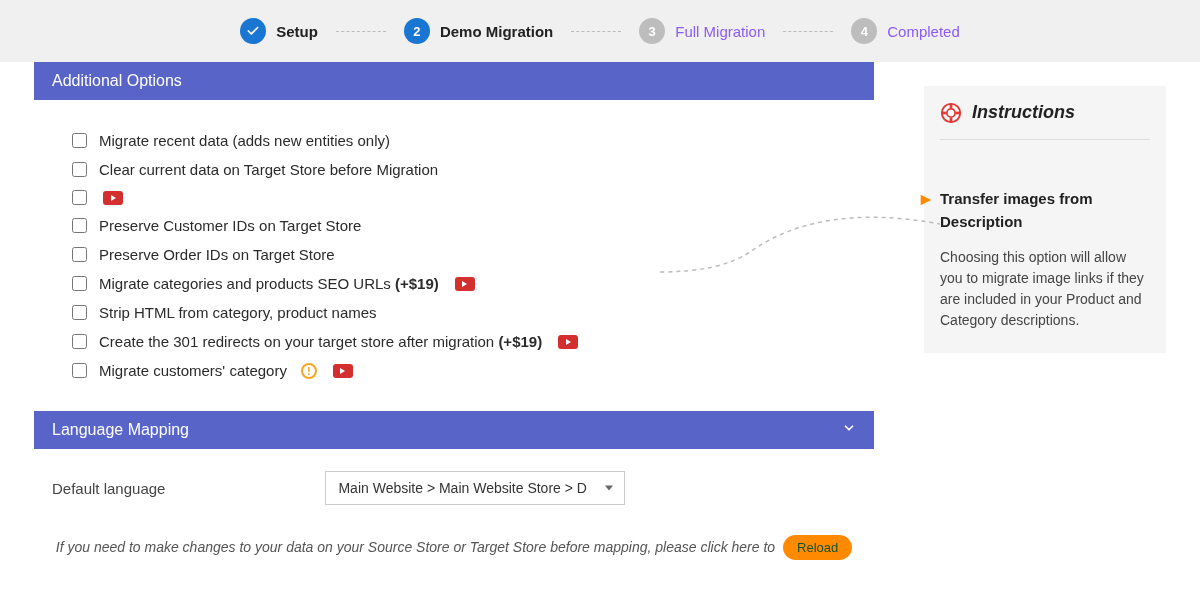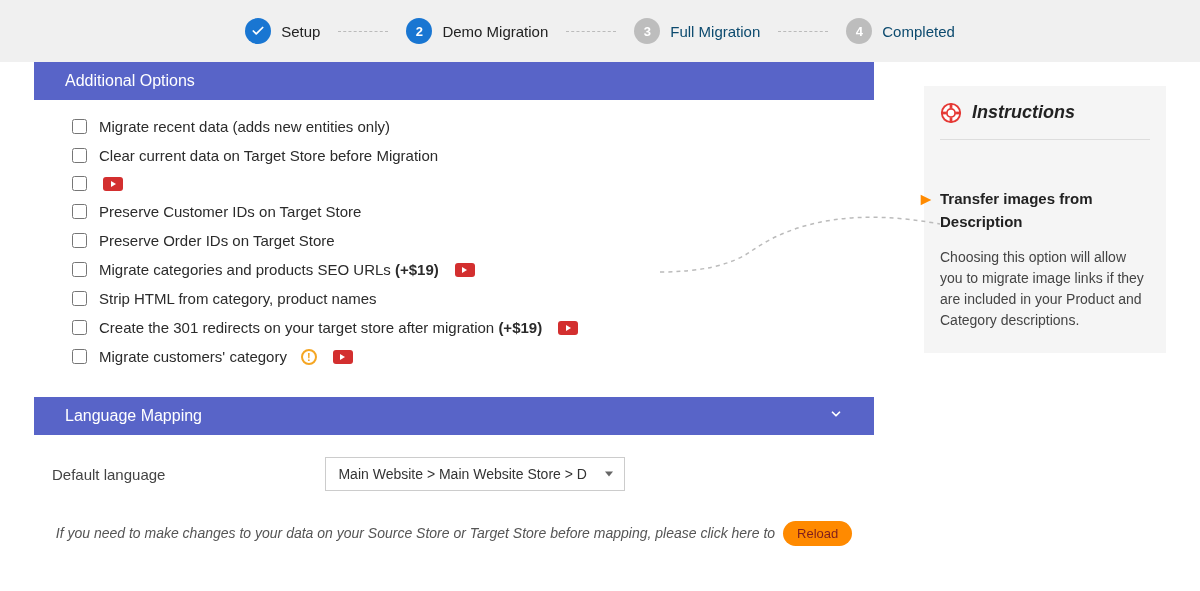--- a/index.html
+++ b/index.html
@@ -4,40 +4,40 @@
 <style>
   * { box-sizing: border-box; margin: 0; padding: 0; }
   body { font-family: -apple-system, BlinkMacSystemFont, "Segoe UI", Arial, sans-serif; font-size: 14px; color: #333; background: #fff; }
   .stepper-bar { background: #f0f0f0; padding: 18px 0; display: flex; justify-content: center; align-items: center; gap: 0; }
   .step { display: flex; align-items: center; gap: 10px; }
   .step-circle { width: 26px; height: 26px; border-radius: 50%; display: flex; align-items: center; justify-content: center; font-size: 13px; font-weight: 600; }
   .step-done { background: #1976d2; color: #fff; }
   .step-active { background: #1976d2; color: #fff; }
   .step-inactive-circle { background: #bdbdbd; color: #fff; }
   .step-label { font-size: 15px; }
-  .step-label-done, .step-label-active { color: #222; font-weight: 400; }
-  .step-label-inactive { color: #0c4a6e; }
+  .step-label-done, .step-label-active { color: #222; font-weight: 700; }
+  .step-label-inactive { color: #8b5cf6; }
   .step-sep { width: 50px; height: 1px; border-top: 1px dashed #bbb; margin: 0 18px; }
   .page { display: flex; padding: 0 34px; gap: 50px; align-items: flex-start; position: relative; }
   .main-col { flex: 1; max-width: 855px; }
-  .panel-header { background: #5864c8; color: #fff; padding: 10px 31px; font-size: 16px; display: flex; align-items: center; justify-content: space-between; }
-  .options-list { padding: 12px 12px 26px 38px; }
+  .panel-header { background: #5864c8; color: #fff; padding: 10px 18px; font-size: 16px; display: flex; align-items: center; justify-content: space-between; }
+  .options-list { padding: 26px 12px 26px 38px; }
   .option-row { display: flex; align-items: center; gap: 12px; padding: 6px 0; font-size: 15px; color: #2b2b2b; }
   .option-row input[type=checkbox] { width: 15px; height: 15px; accent-color: #1976d2; border-radius: 3px; cursor: pointer; }
   .price-bold { font-weight: 700; }
   .yt-badge { display: inline-flex; align-items: center; justify-content: center; width: 20px; height: 14px; background: #d32f2f; border-radius: 3px; margin-left: 4px; cursor: pointer; }
   .yt-badge::before { content: ""; display: block; width: 0; height: 0; border-left: 5px solid #fff; border-top: 3px solid transparent; border-bottom: 3px solid transparent; }
   .warn-badge { display: inline-flex; align-items: center; justify-content: center; width: 16px; height: 16px; border-radius: 50%; border: 2px solid #f5a623; color: #f5a623; font-size: 11px; font-weight: 700; margin-left: 2px; cursor: pointer; }
   .lang-body { padding: 22px 18px 10px 18px; }
   .lang-row { display: flex; align-items: center; gap: 160px; font-size: 15px; color: #444; }
   .select-wrap { position: relative; }
   .select-wrap select { appearance: none; -webkit-appearance: none; border: 1px solid #ccc; padding: 8px 36px 8px 12px; font-size: 14px; background: #fff; width: 300px; color: #333; cursor: pointer; }
   .select-wrap::after { content: ""; position: absolute; right: 12px; top: 50%; transform: translateY(-50%); width: 0; height: 0; border-left: 4px solid transparent; border-right: 4px solid transparent; border-top: 5px solid #666; pointer-events: none; }
   .hint-row { text-align: center; font-style: italic; color: #555; font-size: 14px; padding: 30px 0 20px 0; }
-  .reload-btn { display: inline-block; background: #ff8a00; color: #7f1d1d; font-style: normal; border: none; border-radius: 14px; padding: 5px 14px; font-size: 13px; cursor: pointer; margin-left: 4px; }
+  .reload-btn { display: inline-block; background: #ff8a00; color: #14532d; font-style: normal; border: none; border-radius: 14px; padding: 5px 14px; font-size: 13px; cursor: pointer; margin-left: 4px; }
   .side-col { width: 242px; background: #f5f5f5; margin-top: 24px; padding: 16px 16px 22px 16px; }
   .side-head { display: flex; gap: 10px; padding-bottom: 12px; border-bottom: 1px solid #ddd; margin-bottom: 18px; font-style: italic; }
   .side-head-title { font-size: 18px; font-weight: 700; color: #222; }
   .lifebuoy { width: 22px; height: 22px; }
   .side-sub { font-weight: 700; font-size: 15px; color: #222; line-height: 1.5; margin-bottom: 14px; }
   .side-desc { font-size: 14px; color: #444; line-height: 1.5; }
   .arrow-marker { position: absolute; left: -22px; top: 4px; }
   .side-sub-wrap { position: relative; margin-top: 48px; }
   .chevron-down { width: 14px; height: 14px; }
   .connector-svg { position: absolute; pointer-events: none; }

